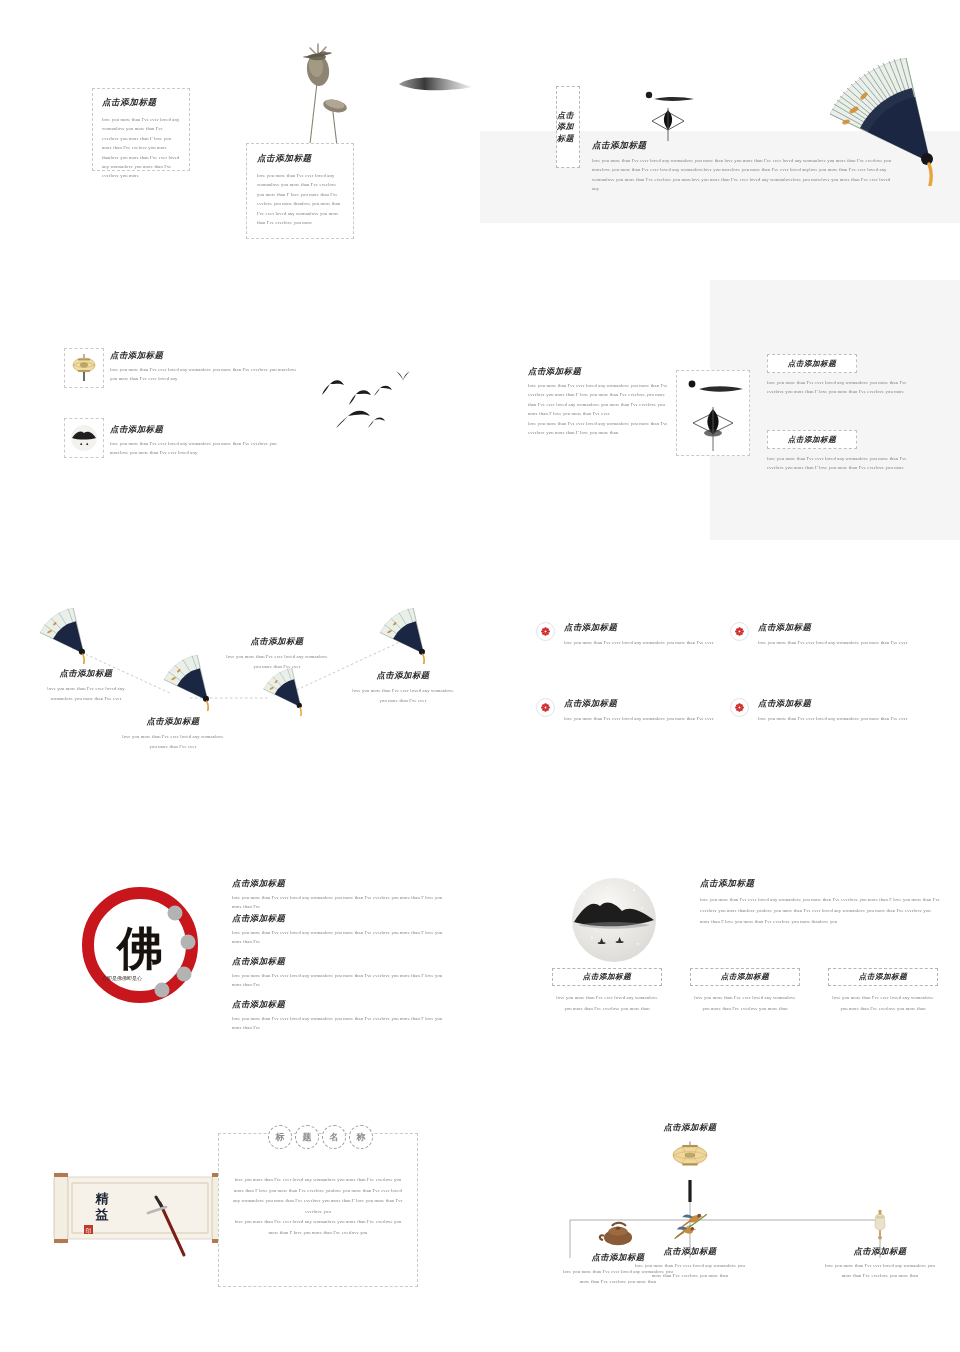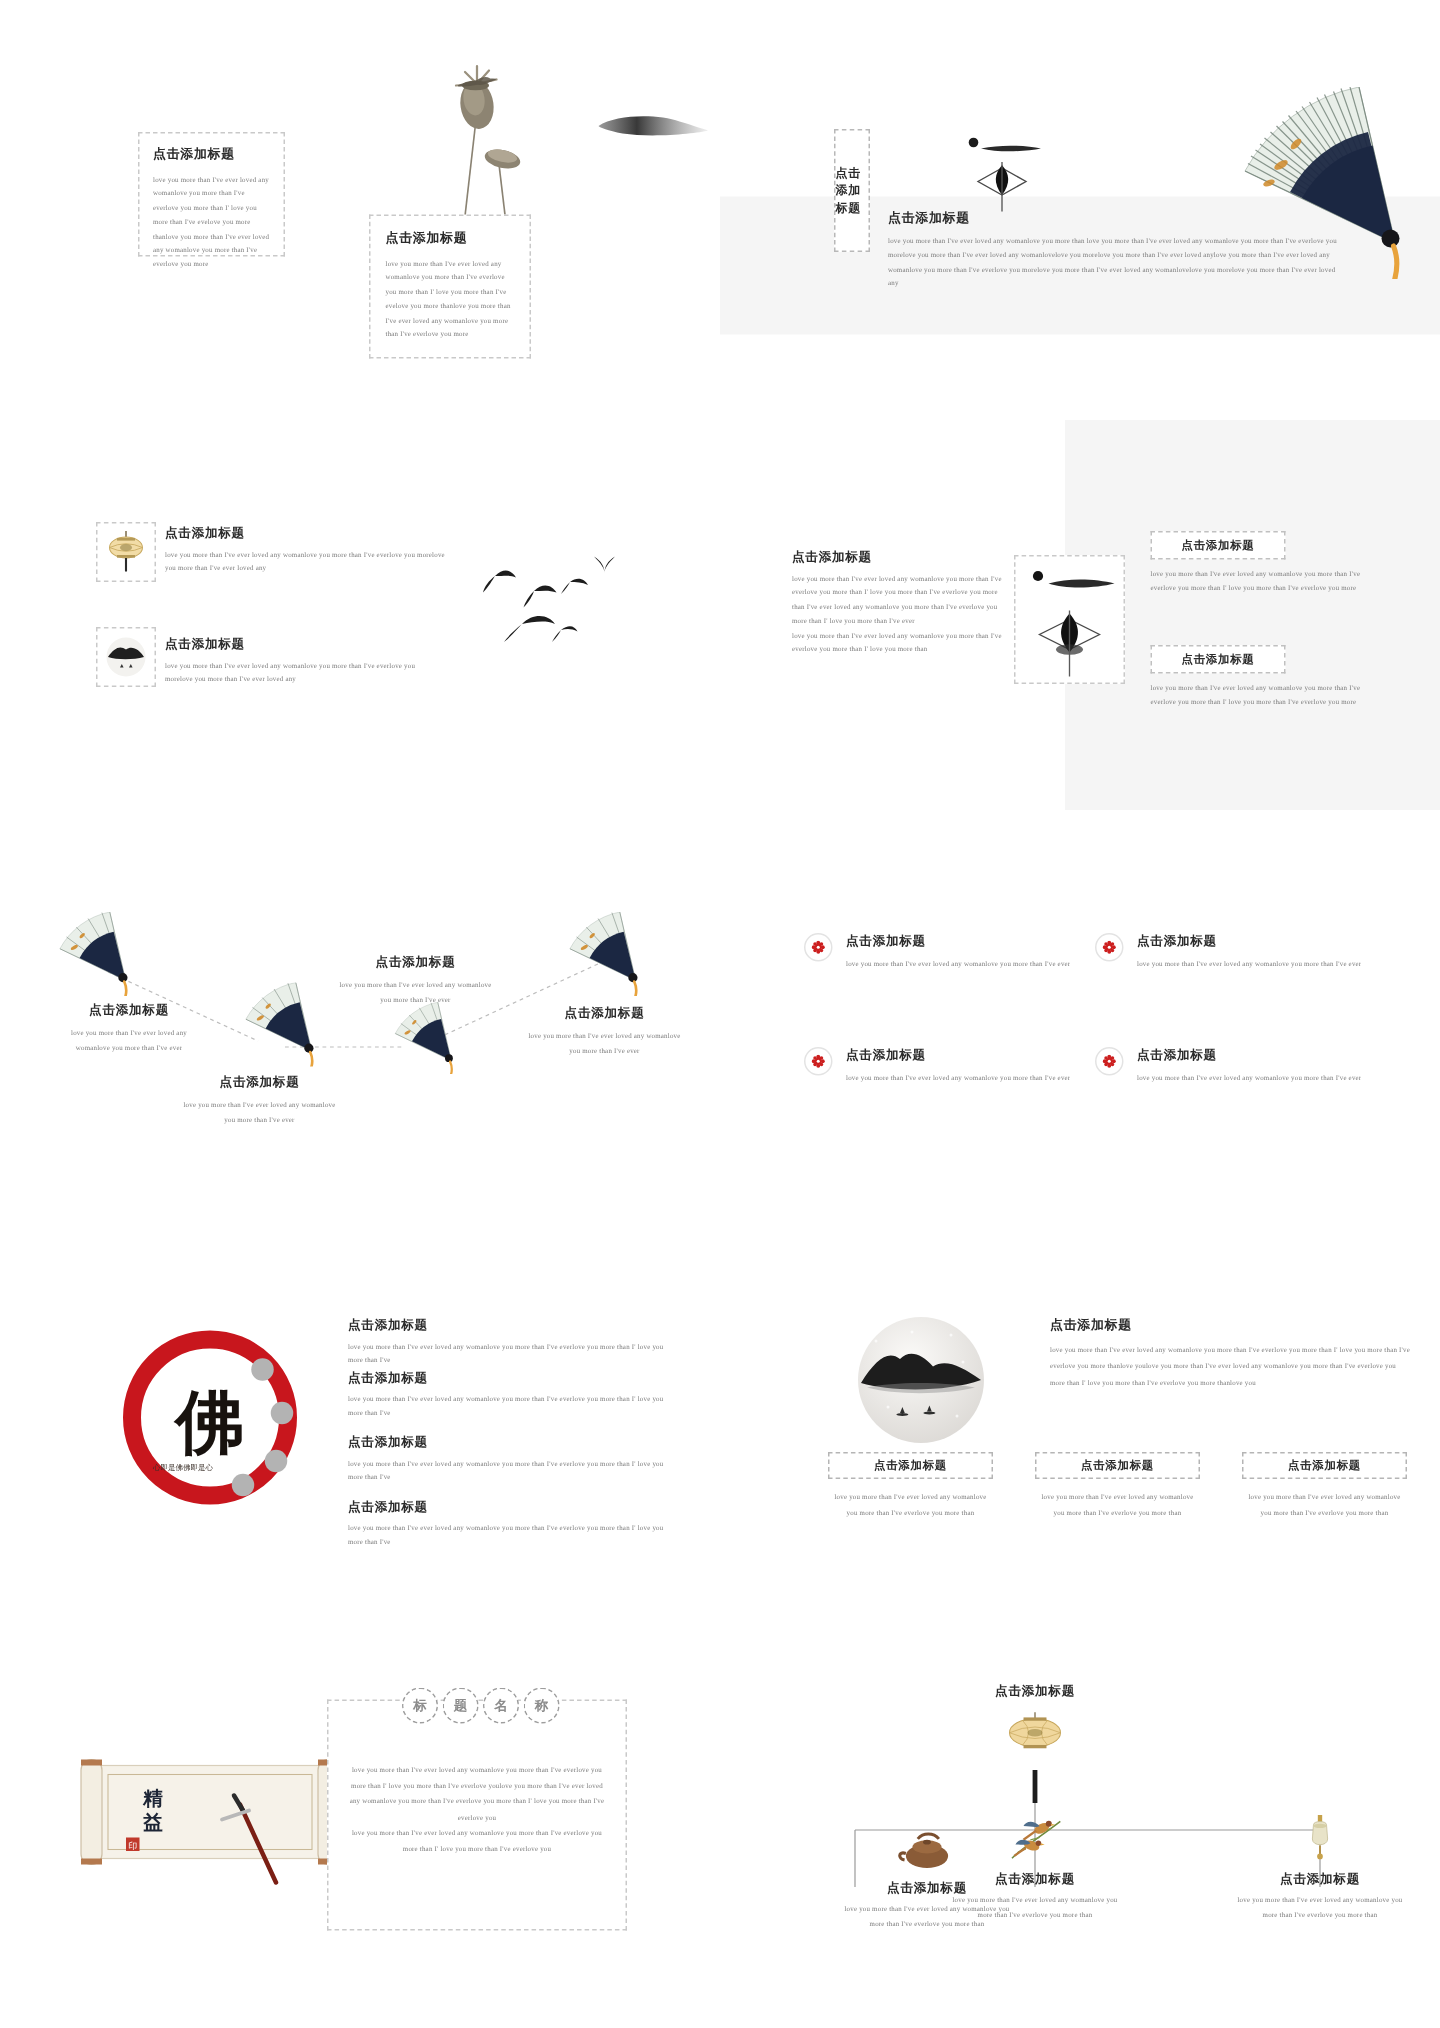--- a/index.html
+++ b/index.html
@@ -5,21 +5,21 @@
   html,body{margin:0;padding:0;background:#ffffff;}
   body{
     width:960px;height:1352px;position:relative;overflow:hidden;
     font-family:"Liberation Serif","DejaVu Serif",serif;
     color:#3a3a3a;
     -webkit-font-smoothing:antialiased;
   }
   .slide{position:absolute;}
   .cn-title{
     font-family:"DejaVu Sans","Liberation Sans",sans-serif;
-    font-weight:bold;color:#2b2b2b;letter-spacing:.5px;
+    font-weight:bold;color:#2b2b2b;letter-spacing:.5px;font-style:italic;
   }
   .body-txt{
     font-size:4.6px;line-height:2.05;color:#7a7a7a;
     font-family:"Liberation Serif","DejaVu Serif",serif;
     letter-spacing:.15px;
   }
   .dashbox{border:1px dashed #c9c9c9;background:#fff;}
   .graypanel{background:#f5f5f5;}
 
   

